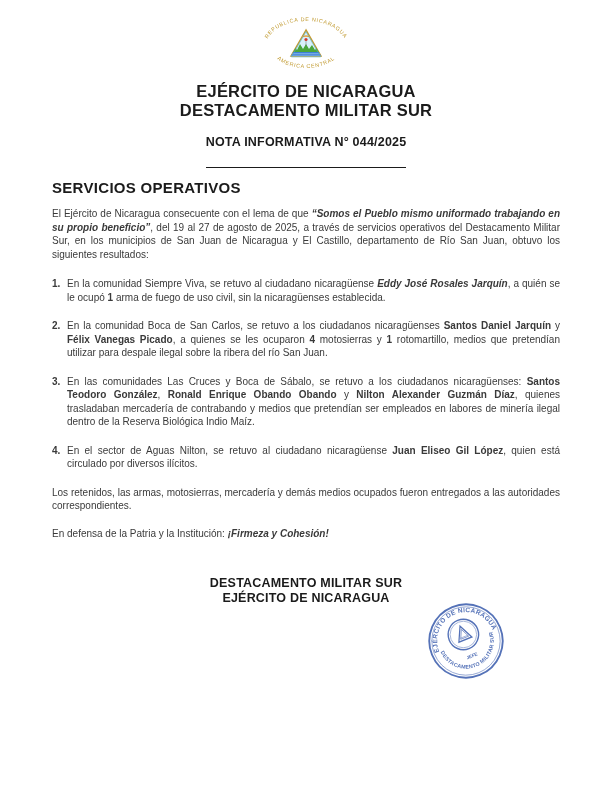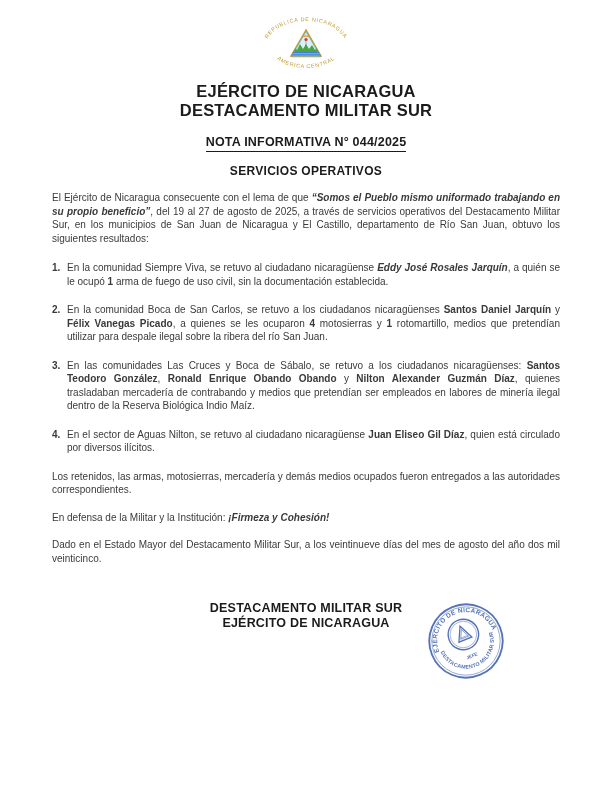--- a/index.html
+++ b/index.html
@@ -4,22 +4,22 @@
 <style>
   html,body{margin:0;padding:0;background:#fff;}
   body{width:612px;height:792px;font-family:"Liberation Sans","DejaVu Sans",sans-serif;}
   .page{position:relative;width:612px;height:792px;background:#ffffff;box-sizing:border-box;
         padding:16px 52px 0 52px;font-size:10px;line-height:13.5px;color:#3a3a3a;overflow:hidden;}
   .emblem-wrap{text-align:center;height:58px;margin-bottom:6px;}
   .title{text-align:center;font-weight:bold;font-size:16.5px;line-height:18.5px;color:#1b1b1b;
          margin-top:8px;letter-spacing:.2px;}
   .nota-wrap{text-align:center;margin-top:17px;}
   .nota{display:inline-block;font-weight:bold;font-size:12.5px;color:#1b1b1b;
-        border-bottom:1.6px solid #1b1b1b;padding-bottom:1px;letter-spacing:.2px;}
-  .subject{text-align:center;font-weight:bold;font-size:12px;color:#1b1b1b;margin-top:13px;letter-spacing:.3px;}
+        border-bottom:1.6px solid #1b1b1b;padding-bottom:17px;letter-spacing:.2px;}
+  .subject{font-weight:bold;font-size:15px;color:#1b1b1b;margin-top:13px;letter-spacing:.3px;}
   .para{margin:13px 0 4px 0;text-align:justify;}
   .list{margin-top:16px;}
   .item{display:flex;margin-bottom:15px;}
   .num{flex:0 0 15px;width:15px;font-weight:bold;}
   .txt{flex:1;text-align:justify;}
   .closing{margin:14px 0 0 0;text-align:justify;}
   .sig{margin-top:36px;text-align:center;font-weight:bold;font-size:12.5px;line-height:15px;
        color:#1b1b1b;letter-spacing:.2px;}
   .seal{position:absolute;left:427px;top:602px;width:78px;height:78px;opacity:.92;}
   svg text{font-family:"Liberation Sans","DejaVu Sans",sans-serif;}
@@ -71,39 +71,38 @@
     <span class="nota">NOTA INFORMATIVA N° 044/2025</span>
   </div>
 
   <div class="subject">SERVICIOS OPERATIVOS</div>
 
   <p class="para"><span>El Ejército de Nicaragua consecuente con el lema de que </span><span style="font-weight: bold; font-style: italic;">“Somos el Pueblo mismo uniformado trabajando en su propio beneficio”</span><span>, del 19 al 27 de agosto de 2025, a través de servicios operativos del Destacamento Militar Sur, en los municipios de San Juan de Nicaragua y El Castillo, departamento de Río San Juan, obtuvo los siguientes resultados:</span></p>
 
   <div class="list">
     <div class="item">
       <span class="num">1.</span>
-      <div class="txt"><span>En la comunidad Siempre Viva, se retuvo al ciudadano nicaragüense </span><span style="font-weight: bold; font-style: italic;">Eddy José Rosales Jarquín</span><span>, a quién se le ocupó </span><span style="font-weight: bold;">1</span><span> arma de fuego de uso civil, sin la documentación establecida.</span></div>
+      <div class="txt"><span>En la comunidad Siempre Viva, se retuvo al ciudadano nicaragüense </span><span style="font-weight: bold; font-style: italic;">Eddy José Rosales Jarquín</span><span>, a quién se le ocupó </span><span style="font-weight: bold;">1</span><span> arma de fuego de uso civil, sin la nicaragüenses establecida.</span></div>
     </div>
     <div class="item">
       <span class="num">2.</span>
       <div class="txt"><span>En la comunidad Boca de San Carlos, se retuvo a los ciudadanos nicaragüenses </span><span style="font-weight: bold;">Santos Daniel Jarquín</span><span> y </span><span style="font-weight: bold;">Félix Vanegas Picado</span><span>, a quienes se les ocuparon </span><span style="font-weight: bold;">4</span><span> motosierras y </span><span style="font-weight: bold;">1</span><span> rotomartillo, medios que pretendían utilizar para despale ilegal sobre la ribera del río San Juan.</span></div>
     </div>
     <div class="item">
       <span class="num">3.</span>
       <div class="txt"><span>En las comunidades Las Cruces y Boca de Sábalo, se retuvo a los ciudadanos nicaragüenses: </span><span style="font-weight: bold;">Santos Teodoro González</span><span>, </span><span style="font-weight: bold;">Ronald Enrique Obando Obando</span><span> y </span><span style="font-weight: bold;">Nilton Alexander Guzmán Díaz</span><span>, quienes trasladaban mercadería de contrabando y medios que pretendían ser empleados en labores de minería ilegal dentro de la Reserva Biológica Indio Maíz.</span></div>
     </div>
     <div class="item">
       <span class="num">4.</span>
-      <div class="txt"><span>En el sector de Aguas Nilton, se retuvo al ciudadano nicaragüense </span><span style="font-weight: bold;">Juan Eliseo Gil Díaz</span><span>, quien está circulado por diversos ilícitos.</span></div>
+      <div class="txt"><span>En el sector de Aguas Nilton, se retuvo al ciudadano nicaragüense </span><span style="font-weight: bold;">Juan Eliseo Gil López</span><span>, quien está circulado por diversos ilícitos.</span></div>
     </div>
   </div>
 
   <p class="closing" style="margin-top:8px"><span>Los retenidos, las armas, motosierras, mercadería y demás medios ocupados fueron entregados a las autoridades correspondientes.</span></p>
-  <p class="closing"><span>En defensa de la Militar y la Institución: </span><span style="font-weight: bold; font-style: italic;">¡Firmeza y Cohesión!</span></p>
-  <p class="closing">Dado en el Estado Mayor del Destacamento Militar Sur, a los veintinueve días del mes de agosto del año dos mil veinticinco.</p>
+  <p class="closing"><span>En defensa de la Patria y la Institución: </span><span style="font-weight: bold; font-style: italic;">¡Firmeza y Cohesión!</span></p>
 
   <div class="sig">
     <div>DESTACAMENTO MILITAR SUR</div>
     <div>EJÉRCITO DE NICARAGUA</div>
   </div>
 
   <div class="seal">
     <svg width="78" height="78" viewBox="0 0 100 100" fill="currentColor" color="#4767b2">
       <defs>
         <path id="sealTop" d="M 13,50 A 37,37 0 0 1 87,50" fill="none"></path>

